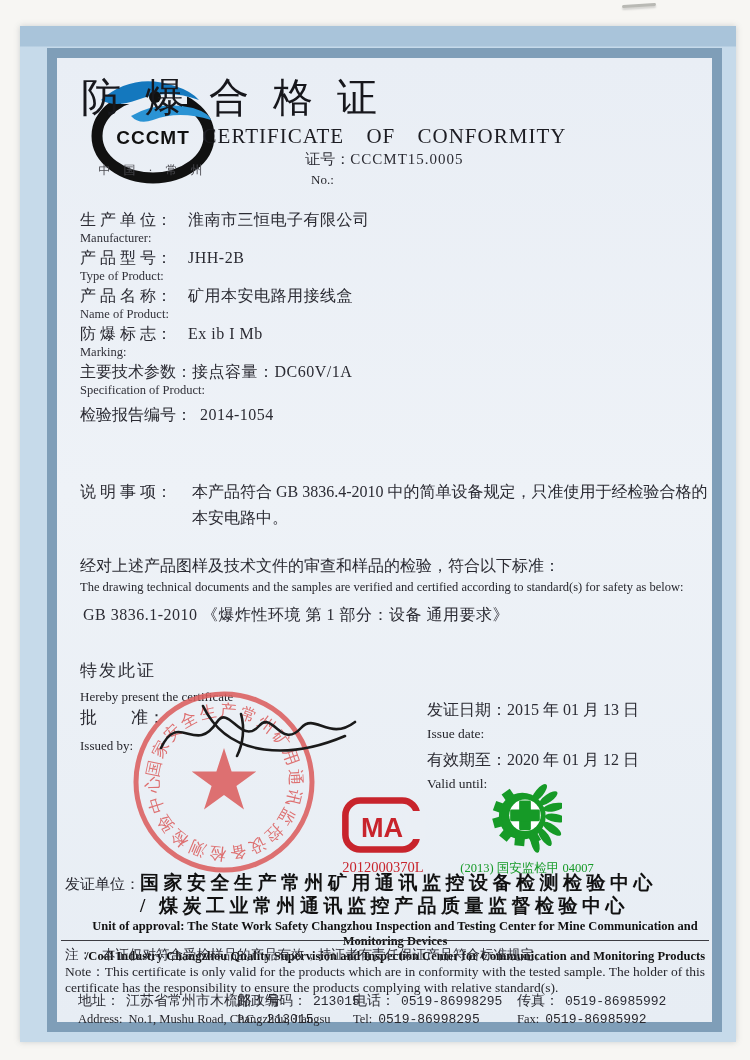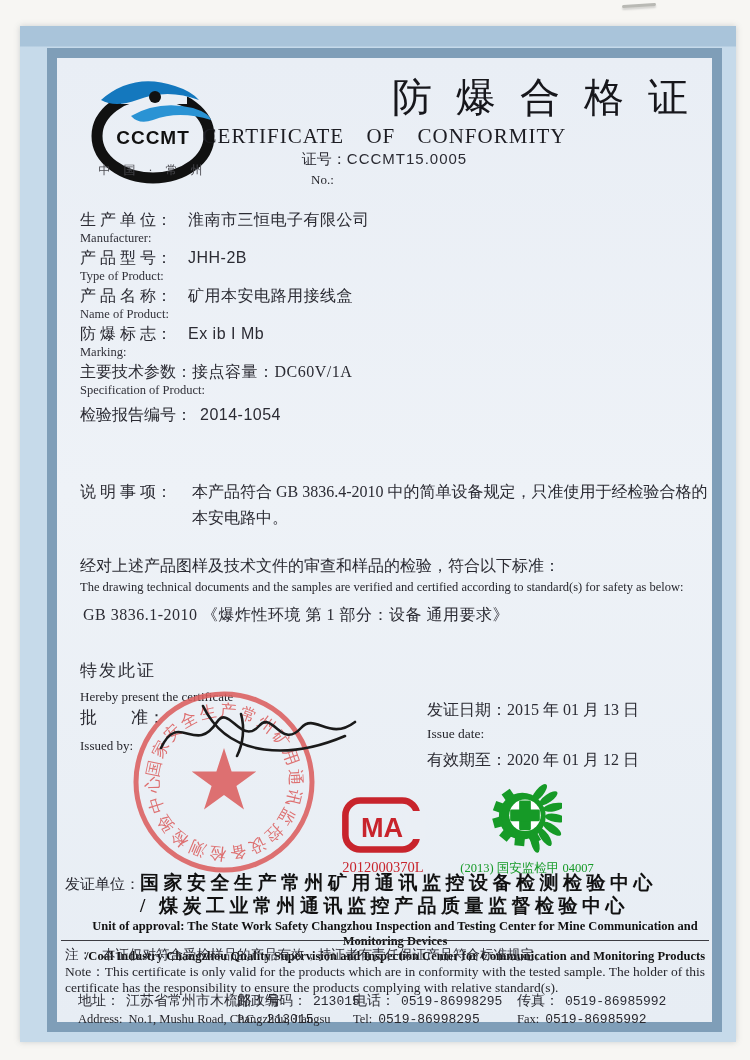--- a/index.html
+++ b/index.html
@@ -10,27 +10,27 @@
   .paper { position:absolute; left:20px; top:26px; right:14px; bottom:18px;
            background:linear-gradient(180deg,#a9c4da 0px,#a9c4da 20px,#c6daea 21px,#c6daea 100%);
            box-shadow:0 0 6px rgba(80,90,100,.25); }
   .frame { position:absolute; left:27px; top:22px; right:14px; bottom:10px;
            border:10px solid #7f9eb8;
            background:linear-gradient(180deg,#e9eef5 0%,#eef2f7 45%,#e7edf4 100%); }
   .content { position:absolute; inset:0; color:#2b2b33; }
 
   .cn  { font-family:"Liberation Serif","DejaVu Serif",serif; }
   .en  { font-family:"Liberation Serif","DejaVu Serif",serif; color:#26262c; }
-  .mono{ font-family:Liberation Sans, sans-serif; }
+  .mono{ font-family:Liberation Serif, serif; }
 
   
   .logo { position:absolute; left:14px; top:6px; width:164px; height:126px; }
   .logo-region { position:absolute; left:14px; top:104px; width:164px; text-align:center;
                  font-size:12px; letter-spacing:5px; color:#4a4a50; }
-  .title-cn { position:absolute; left:0; top:12px; width:100%; text-align:right;
+  .title-cn { position:absolute; left:0; top:12px; width:100%; text-align:left;
               font-size:40px; letter-spacing:24px; padding-left:24px; color:#17171c; }
   .title-en { position:absolute; left:0; top:66px; width:100%; text-align:center;
               font-size:21px; letter-spacing:1px; word-spacing:16px; color:#1d1d23; }
   .certno-line { position:absolute; left:0; top:92px; width:100%; text-align:center; font-size:15px; }
   .certno-line .mono { font-size:15px; letter-spacing:1px; }
   .no-line { position:absolute; left:254px; top:114px; font-size:13px; }
 
   
   .fields { position:absolute; left:23px; top:152px; width:640px; }
   .field-row { margin-bottom:1px; min-height:37px; }
@@ -207,20 +207,21 @@
           </svg>
 
           <div class="dates">
             <div class="d-cn cn">
               <span>发证日期：</span><span>2015 年 01 月 13 日</span>
             </div>
             <div class="d-en en">Issue date:</div>
             <div class="d-cn cn">
               <span>有效期至：</span><span>2020 年 01 月 12 日</span>
             </div>
+            <div class="d-en en">Valid until:</div>
           </div>
 
           <div class="cma-block">
             <svg width="84" height="58" viewBox="0 0 96 66">
               <rect x="5" y="5" width="82" height="56" rx="17" fill="none" stroke="#c8242c" stroke-width="7.5"></rect>
               <rect x="74" y="17" width="24" height="32" fill="#eaeff5"></rect>
               <text x="47" y="47" text-anchor="middle" font-size="31" font-weight="bold" fill="#c8242c" font-family="Liberation Sans, sans-serif">MA</text>
             </svg>
             <div class="cma-code mono">2012000370L</div>
           </div>

